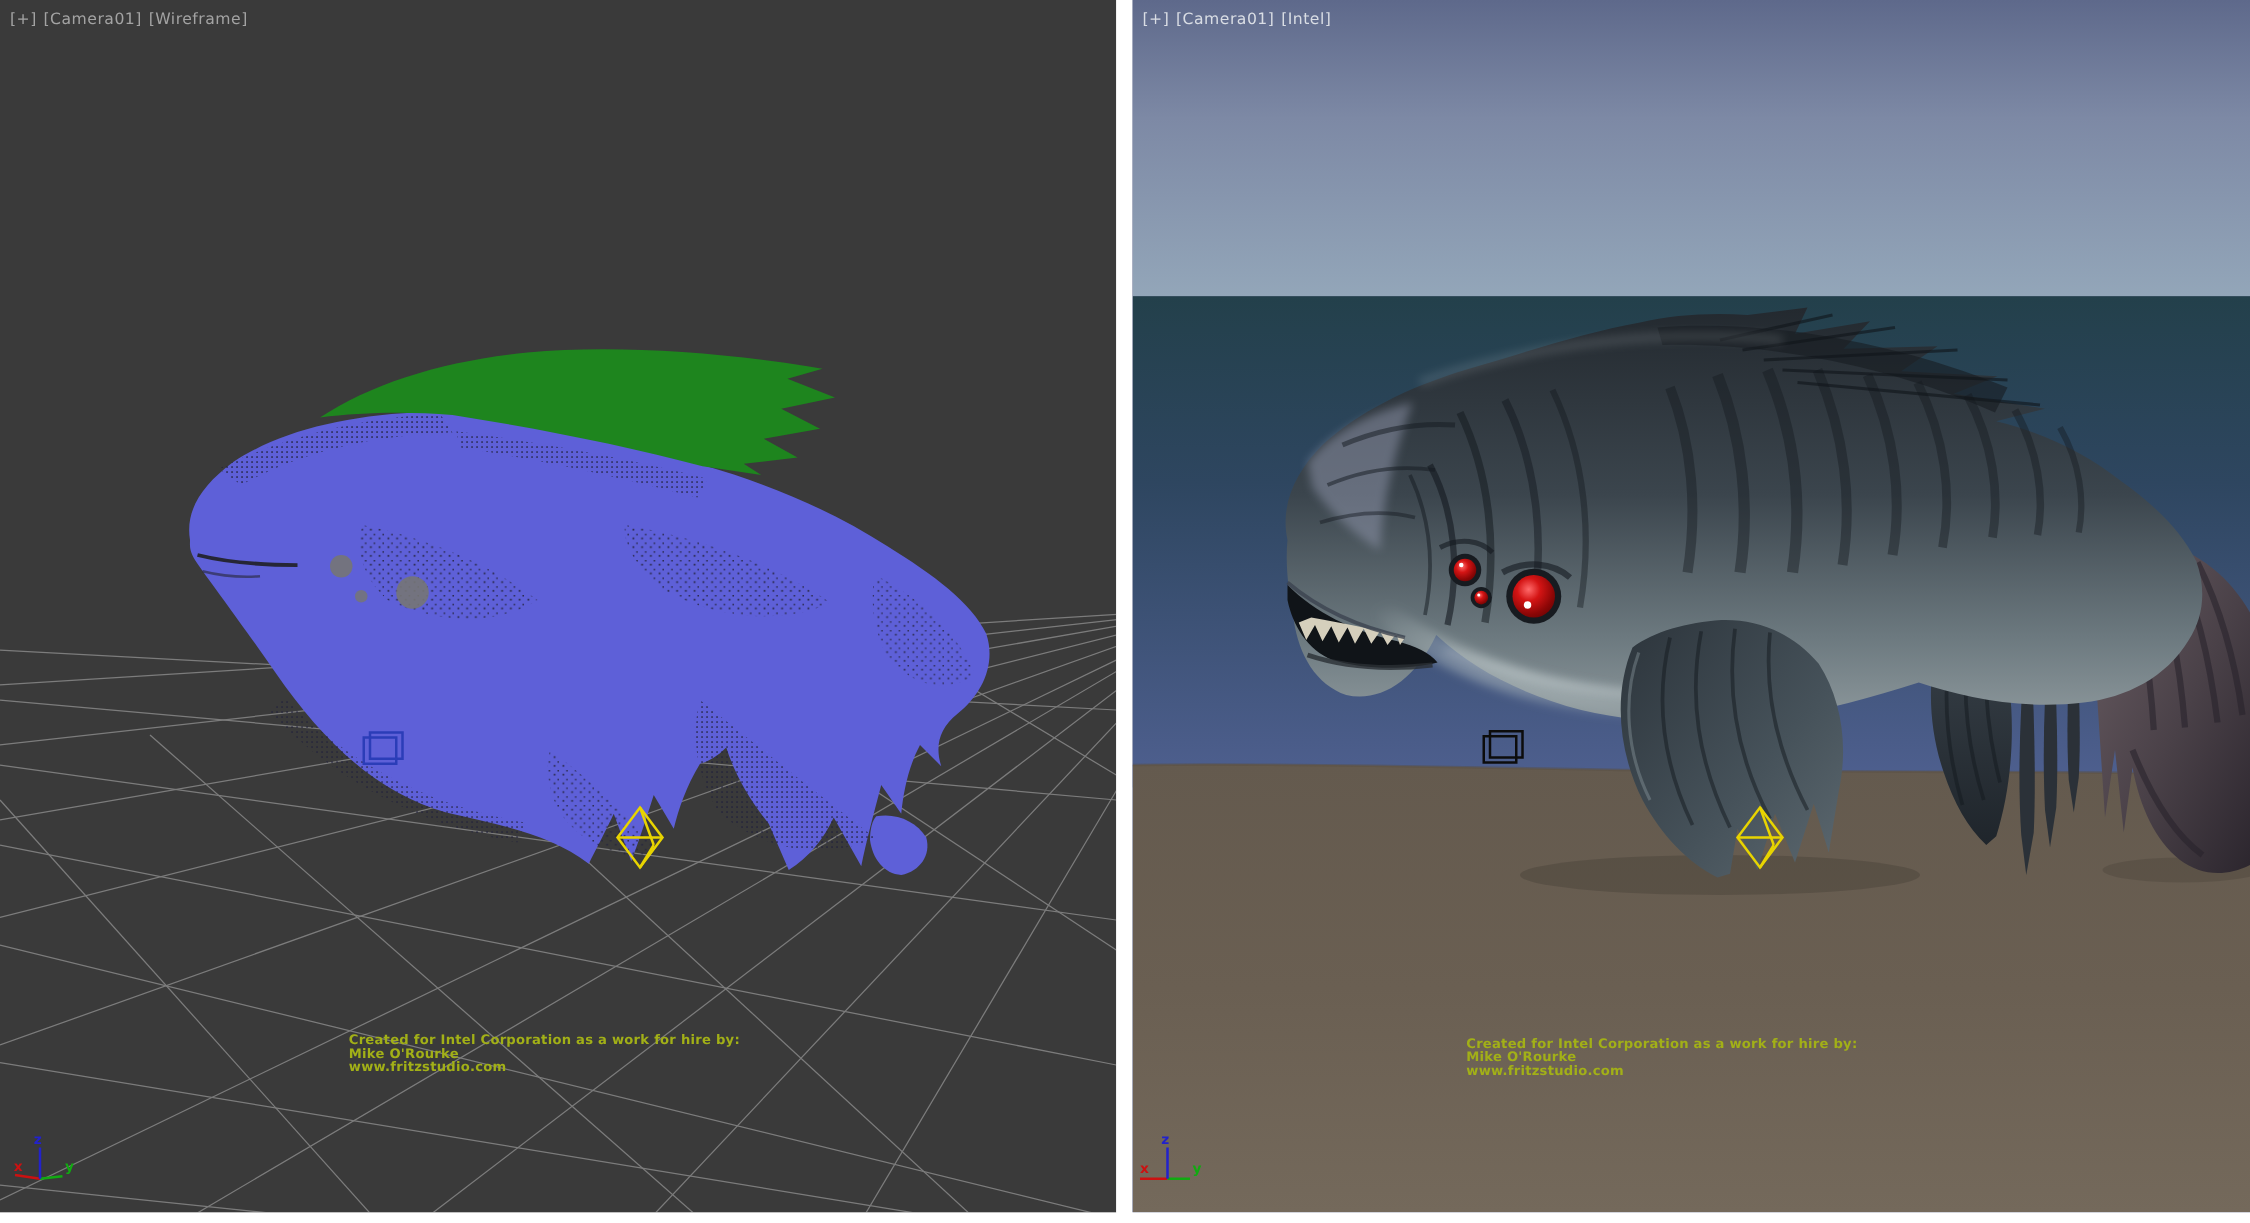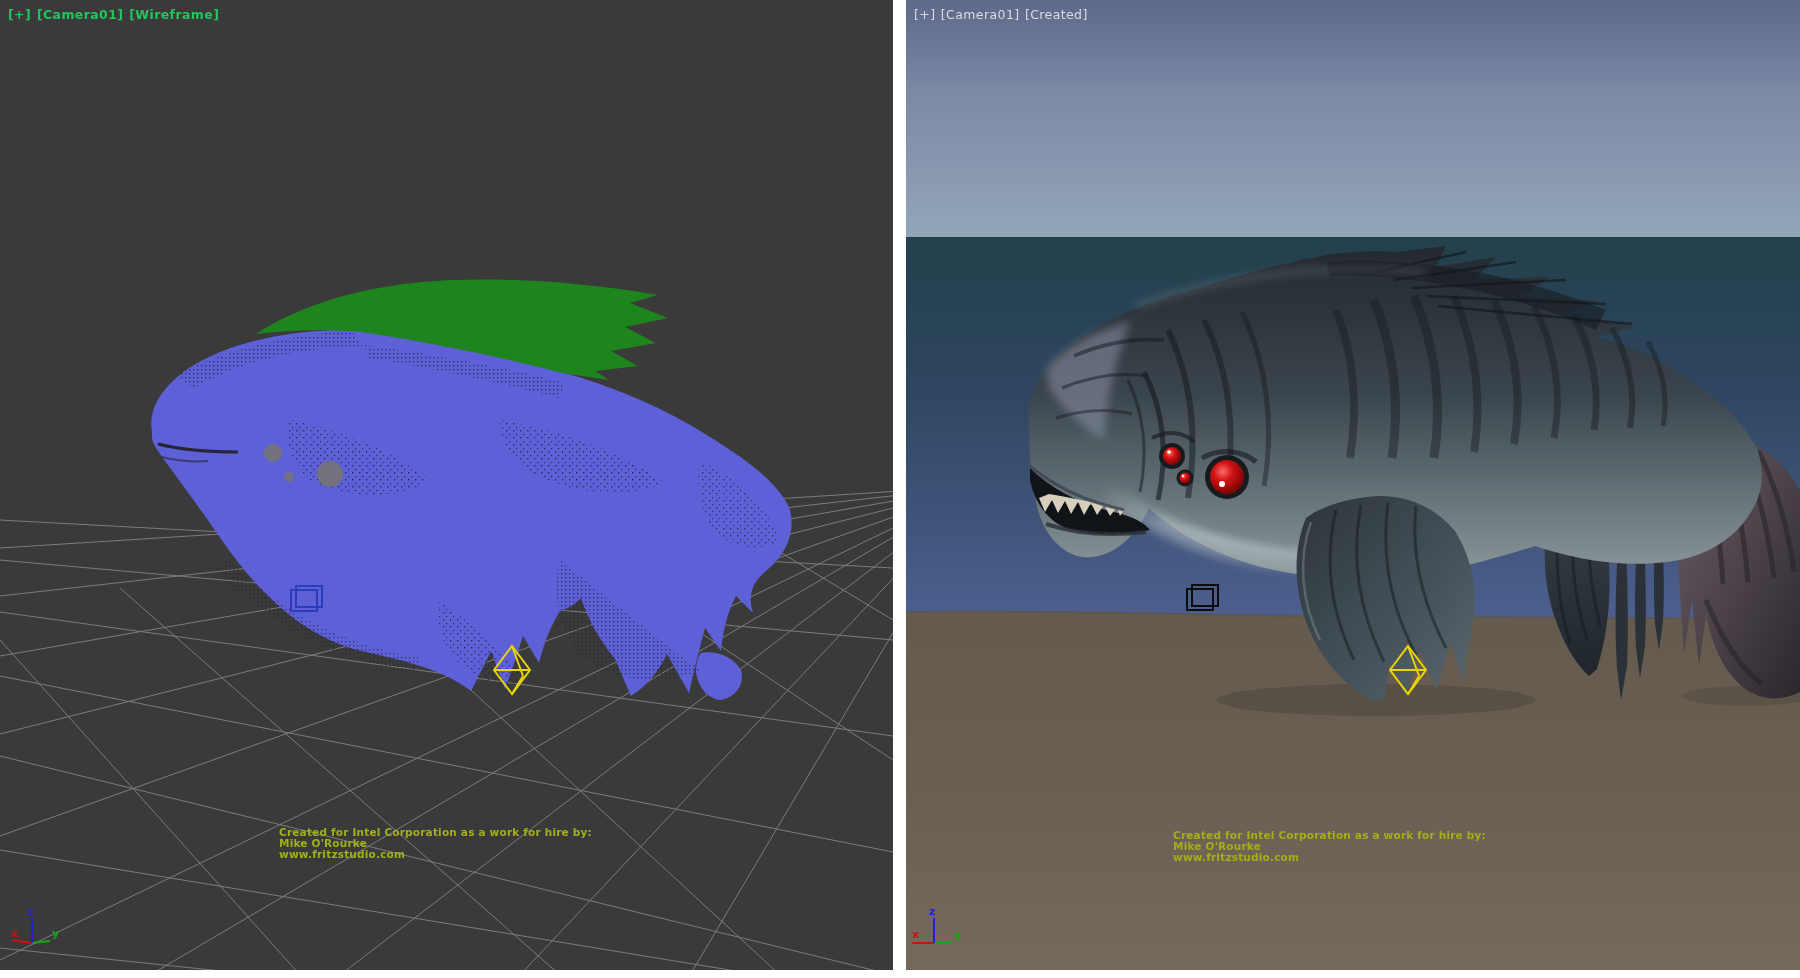--- a/index.html
+++ b/index.html
@@ -5,21 +5,21 @@
   html,body{margin:0;padding:0;background:#ffffff;}
   .canvas{position:relative;width:1800px;height:978px;background:#ffffff;overflow:hidden;
           font-family:"DejaVu Sans","Liberation Sans",sans-serif;}
   .vp{position:absolute;top:0;height:970px;overflow:hidden;}
   .vp-left{left:0;width:893px;background:#3a3a3a;}
   .vp-right{left:906px;width:894px;background:#5e698b;}
   .divider{position:absolute;top:0;left:893px;width:13px;height:970px;background:#ffffff;}
   .bottom-strip{position:absolute;left:0;top:970px;width:1800px;height:8px;background:#ffffff;}
   .vp-label{position:absolute;top:7px;left:8px;z-index:5;font-size:12.5px;letter-spacing:0.4px;
             white-space:nowrap;cursor:default;}
-  .vp-left .vp-label{color:#22c55e;font-weight:bold;}
+  .vp-left .vp-label{color:#a3a3a3;}
   .vp-right .vp-label{color:#d9dde4;}
   .vp-label span{margin-right:1px;}
   .watermark{position:absolute;z-index:4;color:#a2b017;font-size:10.5px;font-weight:bold;
              line-height:11px;letter-spacing:0.2px;white-space:nowrap;margin-top:32px;}
   .vp-left .watermark{left:279px;top:795px;}
   .vp-right .watermark{left:267px;top:798px;}
   .scene{position:absolute;top:0;left:0;}
 </style>
 </head>
 <body>
@@ -336,21 +336,21 @@
         <line x1="28" y1="943" x2="28" y2="918" stroke="#2222cc" stroke-width="2"></line>
         <text x="6" y="938" fill="#cc1111">x</text>
         <text x="48" y="938" fill="#11aa11">y</text>
         <text x="23" y="915" fill="#2222cc">z</text>
       </g>
     </svg>
 
     <div class="vp-label">
       <span>[+]</span>
       <span>[Camera01]</span>
-      <span>[Created]</span>
+      <span>[Intel]</span>
     </div>
 
     <div class="watermark">
       <div>Created for Intel Corporation as a work for hire by:</div>
       <div>Mike O'Rourke</div>
       <div>www.fritzstudio.com</div>
     </div>
   </div>
 
   <div class="bottom-strip"></div>

